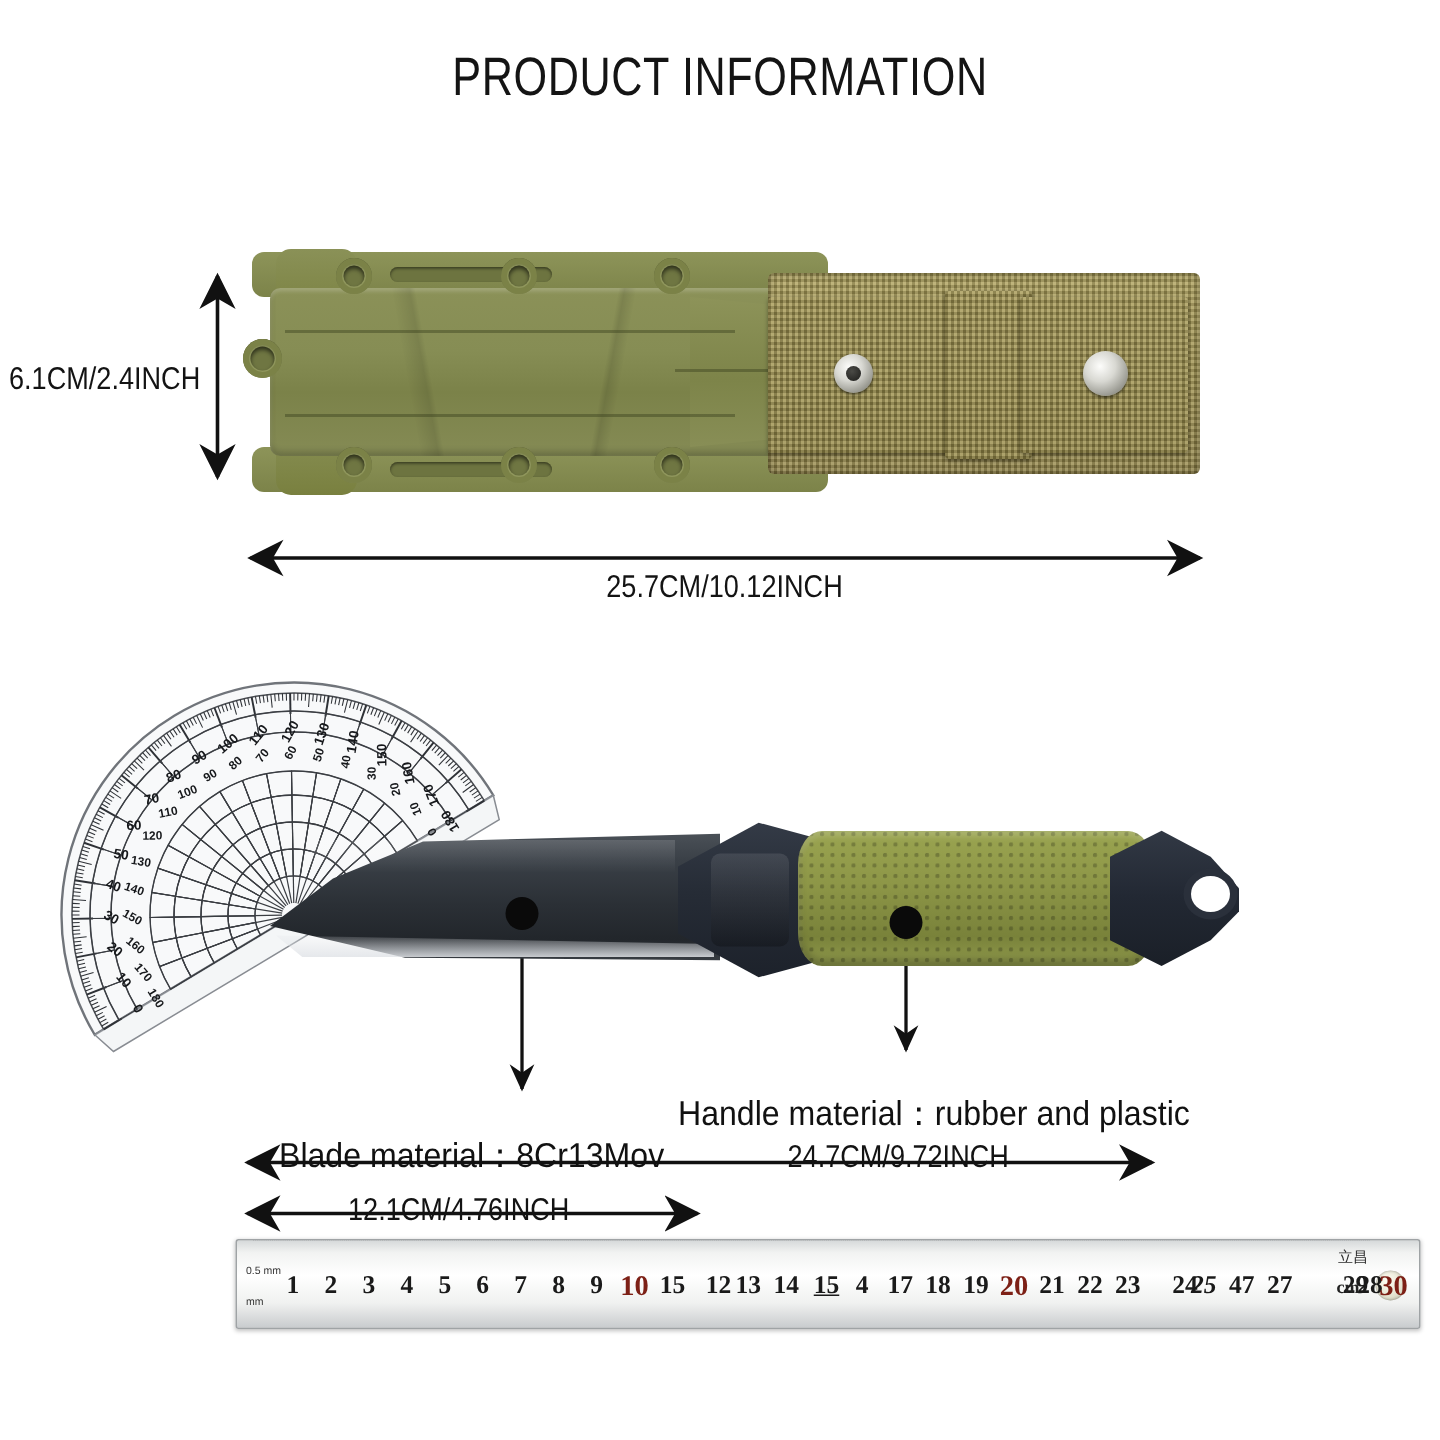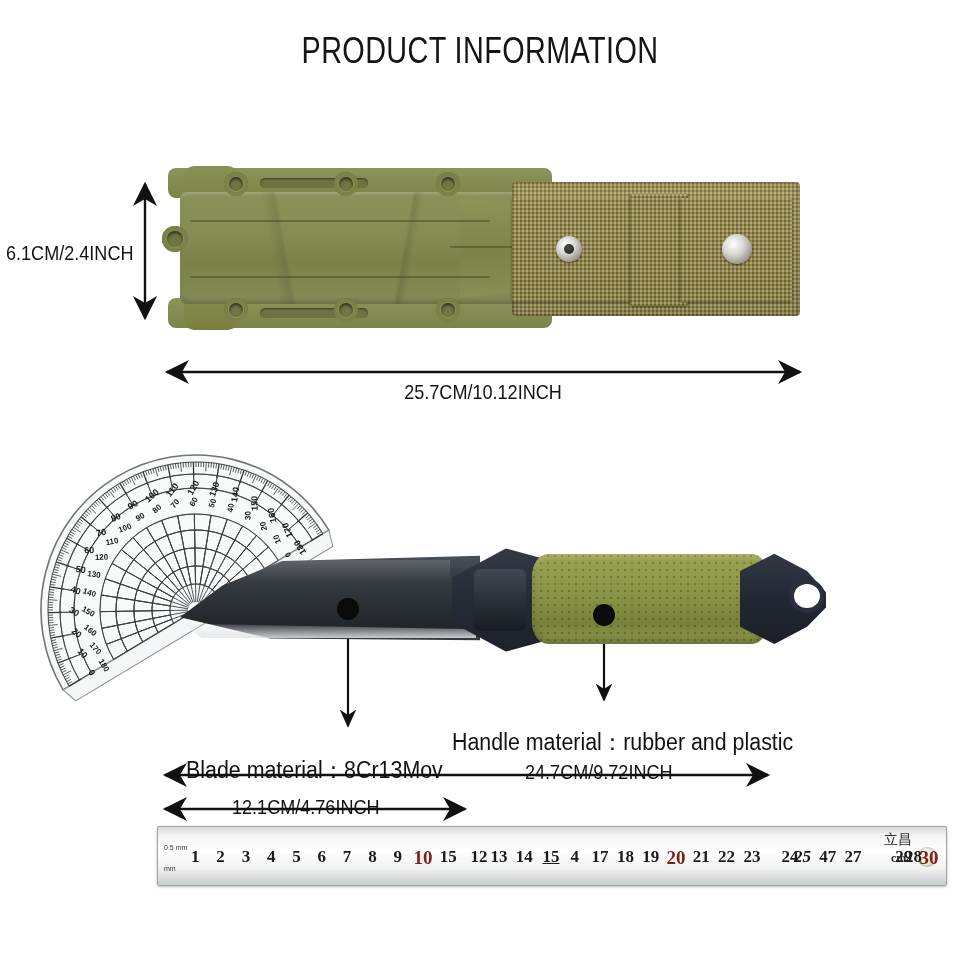--- a/index.html
+++ b/index.html
@@ -204,21 +204,21 @@
   }
   .ruler-micro{
     position:absolute; font-size:7px; color:#333; font-family:"Liberation Sans", sans-serif;
   }
   .ruler-hole{
     position:absolute; right:9px; top:20px; width:20px; height:20px; border-radius:50%;
     background:radial-gradient(circle at 40% 35%, #fffff4, #e3e2cf 60%, #b9b8a4);
     box-shadow:inset 0 0 2px rgba(0,0,0,.4);
   }
   .ruler-brand{
-    position:absolute; right:34px; top:4px; font-size:14px; color:#2a2a2a;
+    position:absolute; right:34px; top:4px; font-size:10px; color:#2a2a2a;
     font-family:"DejaVu Sans", sans-serif;
   }
 </style>
 </head>
 <body>
 
 <div id="stage">
 
   <div class="title">PRODUCT INFORMATION</div>
 

